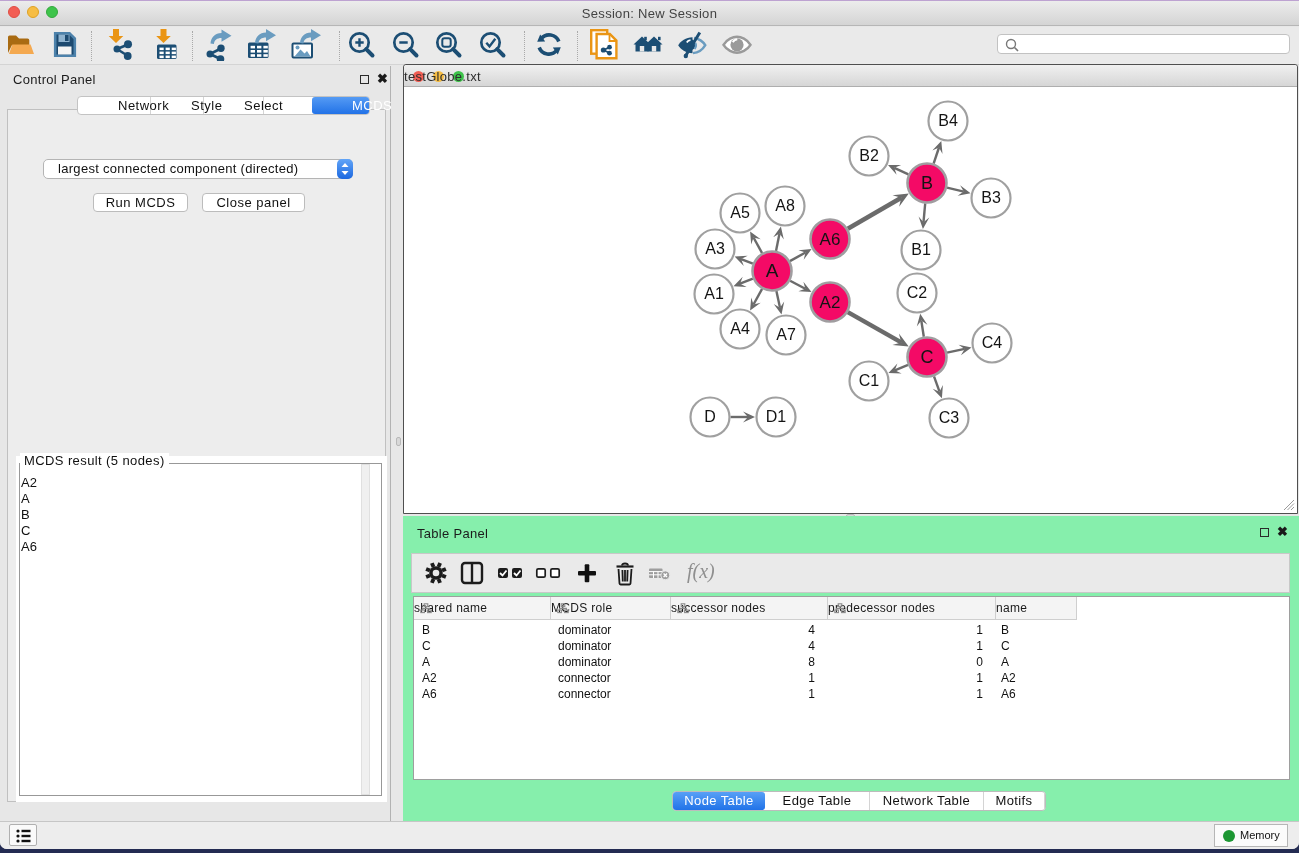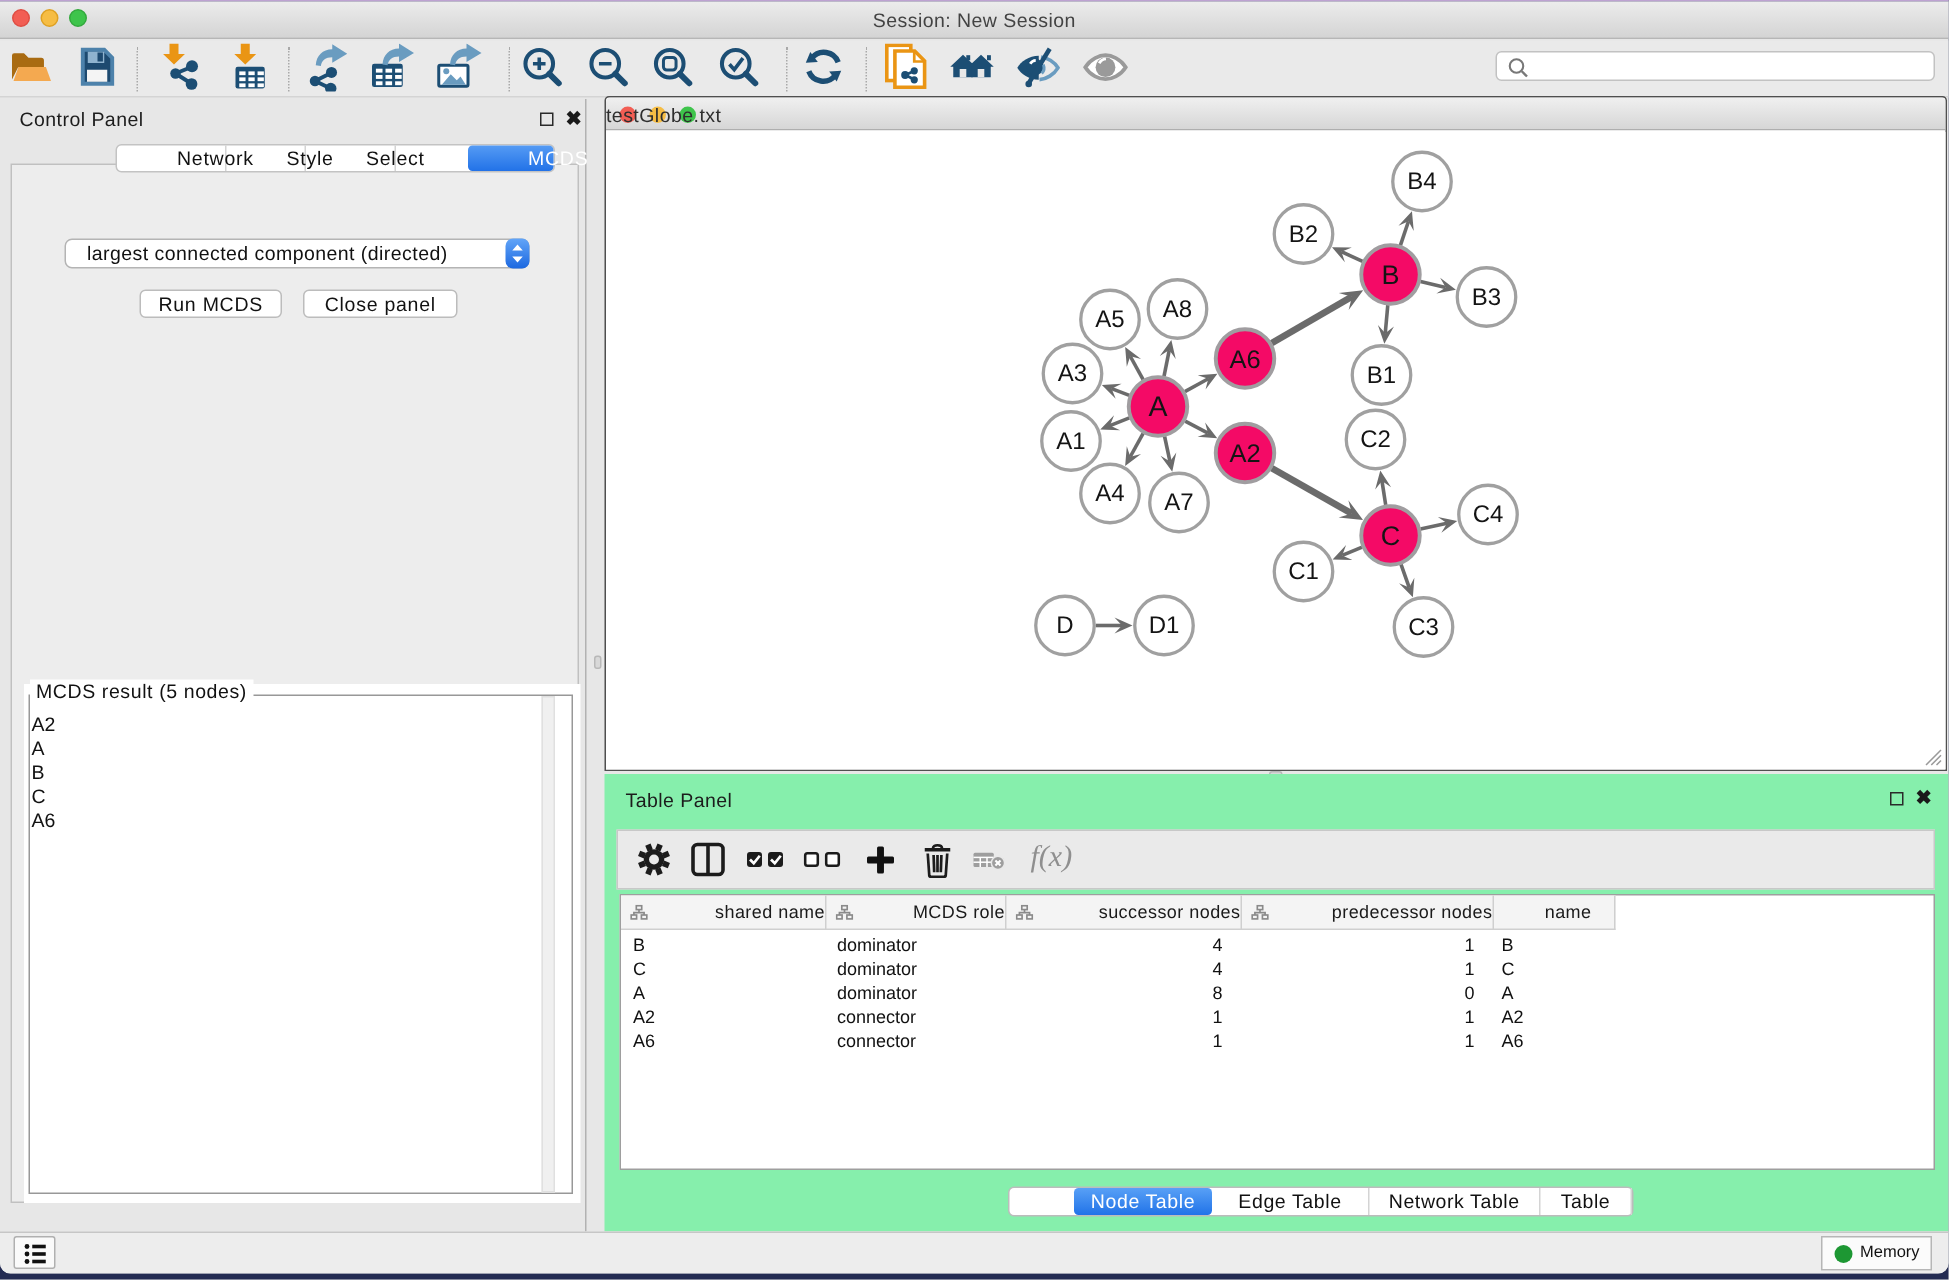--- a/index.html
+++ b/index.html
@@ -35,25 +35,25 @@
 #gtitle { position:absolute; left:0; top:0; width:893px; height:22px; background:linear-gradient(#f0f0f0,#d6d6d6); border-bottom:1px solid #aeaeae; border-radius:3px 3px 0 0; }
 #gtitle .title { position:absolute; left:0; right:3px; top:4px; text-align:left; font-size:13px; color:#2e2e2e; letter-spacing:0.3px; }
 .glight { position:absolute; border-radius:50%; width:11px; height:11px; top:6px; }
 #gcanvas { position:absolute; left:0; top:23px; width:893px; height:425px; background:#fff; }
 #grip { position:absolute; right:2px; bottom:2px; width:12px; height:12px; }
 #tpanel { position:absolute; left:403px; top:515px; width:896px; height:305px; background:#86efac; }
 #tpanel .ptitle { position:absolute; left:14px; top:10px; font-size:13px; color:#1c1c1c; letter-spacing:0.3px; }
 #ttoolbar { position:absolute; left:8px; top:37px; width:879px; height:40px; background:#eaeaea; border:1px solid #c8c8c8; }
 #ttable { position:absolute; left:10px; top:80px; width:877px; height:184px; background:#fff; border:1px solid #9e9e9e; }
 #thead { position:absolute; left:0; top:0; width:663px; height:23px; background:#f4f4f4; border-bottom:1px solid #cfcfcf; }
-.hcell { position:absolute; top:0; height:23px; border-right:1px solid #cfcfcf; font-size:12px; color:#1a1a1a; text-align:right; line-height:22px; letter-spacing:0.3px; }
+.hcell { position:absolute; top:0; height:23px; border-right:1px solid #cfcfcf; font-size:12px; color:#1a1a1a; text-align:left; line-height:22px; letter-spacing:0.3px; }
 .trow { position:absolute; font-size:12px; color:#111; height:16px; line-height:16px; }
 #btabs { position:absolute; left:269px; top:275px; height:20px; background:#fff; border:1px solid #bcbcbc; border-radius:4px; display:flex; }
 #btabs .tab { font-size:13px; color:#111; text-align:center; line-height:18px; border-right:1px solid #d4d4d4; letter-spacing:0.4px; }
-#btabs .tab.sel { background:linear-gradient(#58a0f6,#2173e8); color:#fff; border-radius:3px; border-right:none;margin-left:43px; }
+#btabs .tab.sel { background:linear-gradient(#58a0f6,#2173e8); color:#fff; border-radius:3px; border-right:none; }
 #statusbar { position:absolute; left:0; top:820px; width:1299px; height:28px; background:#ededed; border-top:1px solid #c6c6c6; }
 #listbtn { position:absolute; left:9px; top:2px; width:28px; height:22px; background:#fafafa; border:1px solid #b0b0b0; border-radius:2px; }
 #membtn { position:absolute; right:11px; top:2px; width:74px; height:23px; background:#fbfbfb; border:1px solid #b6b6b6; font-size:11px; color:#111; }
 #membtn .dot { position:absolute; left:8px; top:5px; width:12px; height:12px; border-radius:50%; background:#1d9733; }
 #membtn .txt { position:absolute; left:25px; top:4px; }
 .divhandle { position:absolute; background:#d8d8d8; border:1px solid #b8b8b8; border-radius:2px; }
 </style>
 </head>
 <body>
 <div id="topline"></div>
@@ -479,21 +479,21 @@
       <div class="trow" style="left:8px;top:89px;">A6</div>
       <div class="trow" style="left:144px;top:89px;">connector</div>
       <div class="trow" style="left:300px;top:89px;width:101px;text-align:right;">1</div>
       <div class="trow" style="left:469px;top:89px;width:100px;text-align:right;">1</div>
       <div class="trow" style="left:587px;top:89px;">A6</div>
     </div>
     <div id="btabs">
       <div class="tab sel" style="width:92px">Node Table</div>
       <div class="tab" style="width:105px">Edge Table</div>
       <div class="tab" style="width:114px">Network Table</div>
-      <div class="tab" style="width:61px">Table</div>
+      <div class="tab" style="width:61px">Motifs</div>
     </div>
   </div>
   <div id="statusbar">
     <div id="listbtn">
       <svg width="26" height="20" style="position:absolute;left:1px;top:1px">
         <circle cx="7" cy="5" r="1.6" fill="#111"></circle>
           <circle cx="7" cy="10" r="1.6" fill="#111"></circle>
           <circle cx="7" cy="15" r="1.6" fill="#111"></circle>
         <rect x="10.5" y="3.8" width="9" height="2.4" fill="#111"></rect>
           <rect x="10.5" y="8.8" width="9" height="2.4" fill="#111"></rect>

